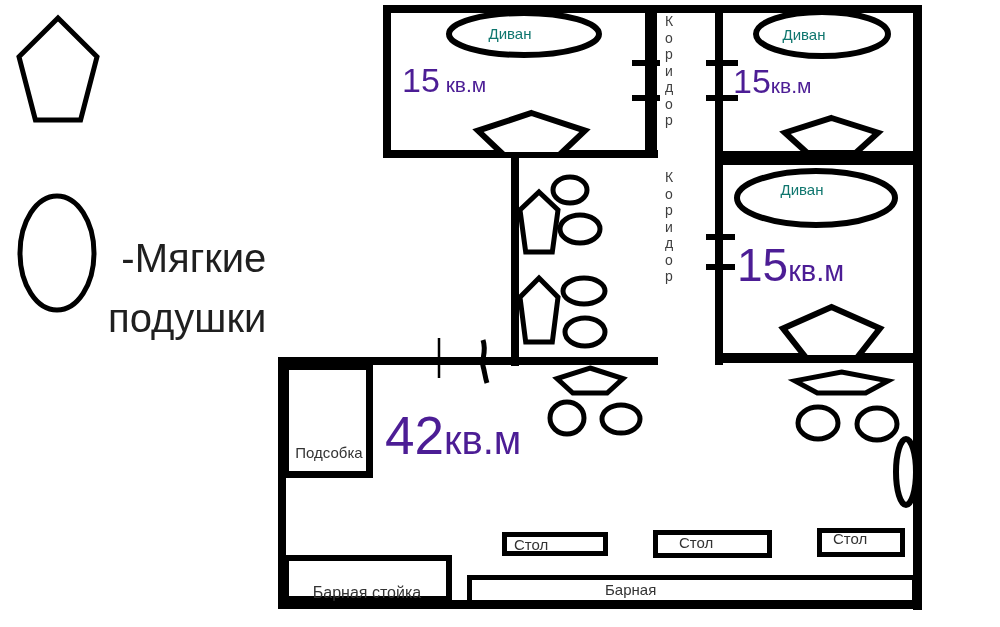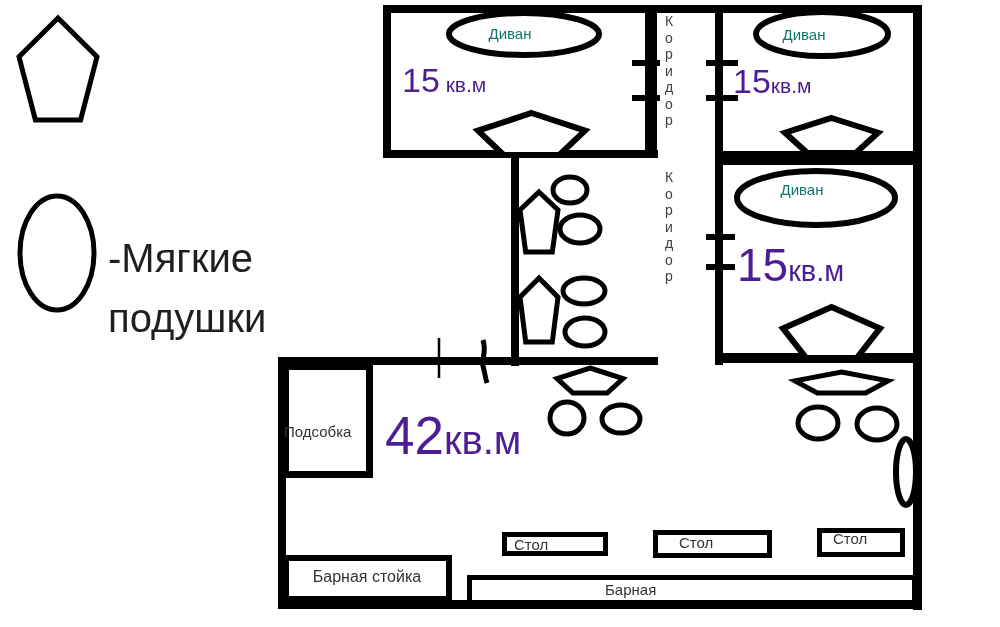--- a/index.html
+++ b/index.html
@@ -4,38 +4,38 @@
 <style>
   html,body{margin:0;padding:0;background:#ffffff;}
   .stage{
     position:relative;width:1000px;height:627px;background:#ffffff;overflow:hidden;
     font-family:"Liberation Sans", sans-serif;
   }
   .layer{position:absolute;left:0;top:0;width:1000px;height:627px;}
   .t{position:absolute;color:#383838;white-space:nowrap;}
   .pre{white-space:pre-line;}
   .legend-l1{left:104px;top:76px;font-size:40px;line-height:44px;color:#1f1f1f;}
-  .legend-l2{left:108px;top:228px;font-size:40px;line-height:60px;color:#1f1f1f;}
+  .legend-l2{left:108px;top:228px;font-size:40px;line-height:60px;color:#1f1f1f;text-align:right;}
   .corr{width:22px;left:658px;font-size:14px;line-height:16.5px;text-align:center;color:#3f3f3f;}
   .corr1{top:13px;}
   .corr2{top:169px;}
   .sofa-lab{font-size:15px;text-align:center;color:#0f766e;}
   .d1{left:430px;top:25px;width:160px;}
   .d2{left:734px;top:26px;width:140px;}
   .d3{left:732px;top:181px;width:140px;}
   .area{position:absolute;display:flex;align-items:baseline;color:#4c1d95;}
   .area .num{line-height:1;}
   .area .unit{line-height:1;white-space:pre;}
   .a1{left:402px;top:63px;}  .a1 .num{font-size:34px;} .a1 .unit{font-size:21px;}
   .a2{left:733px;top:64px;}  .a2 .num{font-size:34px;} .a2 .unit{font-size:21px;}
   .a3{left:737px;top:242px;} .a3 .num{font-size:46px;} .a3 .unit{font-size:29px;}
   .a4{left:385px;top:409px;} .a4 .num{font-size:53px;} .a4 .unit{font-size:40px;}
   .box-lab{font-size:15px;color:#333;}
-  .podsobka-lab{left:284px;top:423px;width:90px;text-align:left;}
-  .bar-lab{left:284px;top:568px;width:166px;text-align:center;font-size:16px;}
+  .podsobka-lab{left:284px;top:444px;width:90px;text-align:center;}
+  .bar-lab{left:284px;top:584px;width:166px;text-align:center;font-size:16px;}
   .t1{left:514px;top:536px;}
   .t2{left:679px;top:534px;}
   .t3{left:833px;top:530px;}
   .divany-lab{left:605px;top:581px;}
   svg .wall{fill:#000;}
   svg .shape{fill:#fff;stroke:#000;}
   svg .boxr{fill:#fff;stroke:#000;}
   svg .tick{stroke:#000;fill:none;}
 </style>
 </head>

